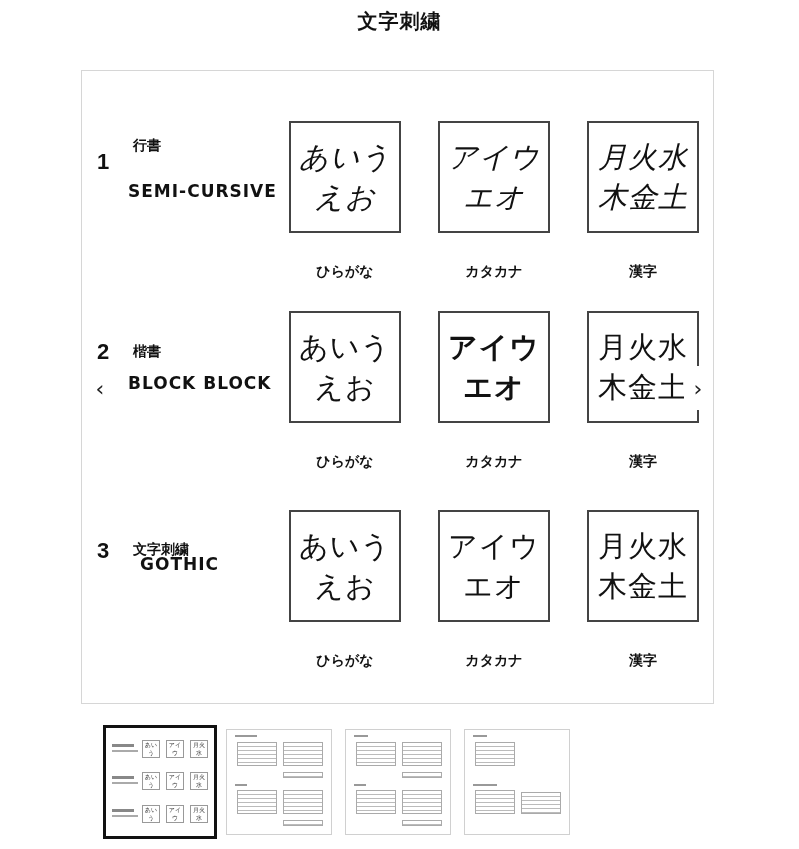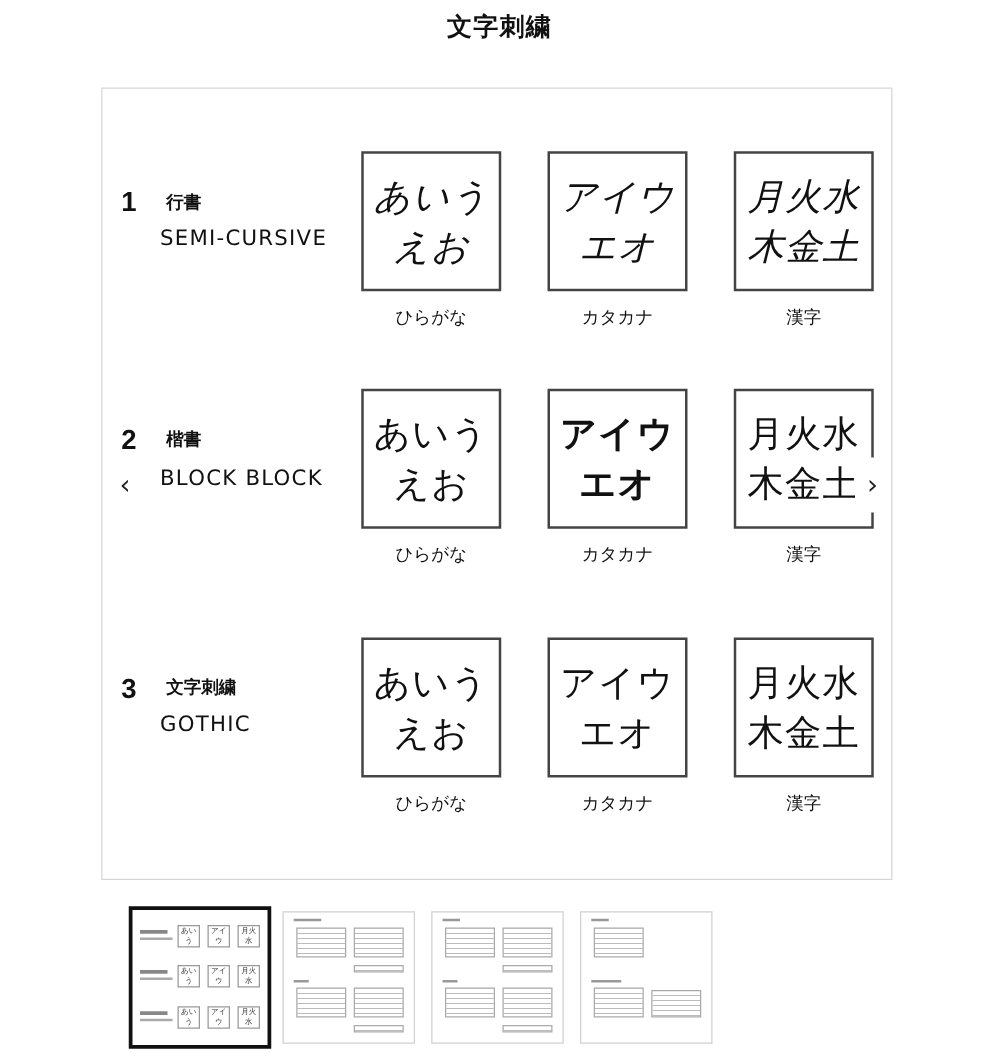--- a/index.html
+++ b/index.html
@@ -51,21 +51,21 @@
       left: 51px;
       top: 30px;
       font-size: 14px;
       font-weight: bold;
     }
     .row-en {
       position: absolute;
       left: 46px;
       top: 60px;
       font-size: 17px;
-      font-weight: normal;
+      font-weight: bold;
       letter-spacing: 1px;
       font-family: "DejaVu Sans", sans-serif;
     }
     .sample {
       position: absolute;
       top: 0;
       width: 112px;
     }
     .sample-box {
       width: 112px;
@@ -79,23 +79,23 @@
       font-size: 29px;
       line-height: 40px;
       background: #fff;
     }
     .sample-box.semi { font-family: "DejaVu Serif", serif; font-style: italic; }
     .sample-box.block { font-family: "DejaVu Serif", serif; }
     .sample-box.gothic { font-family: "DejaVu Sans", sans-serif; font-weight: normal; }
     .sample-line { white-space: nowrap; letter-spacing: 1px; }
     .sample-caption {
       text-align: center;
-      margin-top: 12px;
+      margin-top: 30px;
       font-size: 14px;
-      font-weight: normal;
+      font-weight: bold;
     }
     .nav-arrow {
       position: absolute;
       width: 28px;
       height: 44px;
       background: #fff;
       display: flex;
       align-items: center;
       justify-content: center;
       font-size: 22px;
@@ -135,21 +135,21 @@
   </style>
 </head>
 <body>
 
 <div class="page-title">文字刺繍</div>
 
 <div class="viewer">
 
   <div class="style-row" style="top:50px;">
     <div class="row-num" style="top:28px;">1</div>
-    <div class="row-jp" style="top:32px;">行書</div>
+    <div class="row-jp" style="top:16px;">行書</div>
     <div class="row-en" style="top:60px;">SEMI-CURSIVE</div>
 
     <div class="sample" style="left:207px;">
       <div class="sample-box semi">
         <div class="sample-line">あいう</div>
         <div class="sample-line">えお</div>
       </div>
       <div class="sample-caption">ひらがな</div>
     </div>
     <div class="sample" style="left:356px;">
@@ -192,21 +192,21 @@
         <div class="sample-line">月火水</div>
         <div class="sample-line">木金土</div>
       </div>
       <div class="sample-caption">漢字</div>
     </div>
   </div>
 
   <div class="style-row" style="top:439px;">
     <div class="row-num" style="top:28px;">3</div>
     <div class="row-jp" style="top:31px;">文字刺繍</div>
-    <div class="row-en" style="top:60px;">GOTHIC</div>
+    <div class="row-en" style="top:44px;margin-left:12px;">GOTHIC</div>
 
     <div class="sample" style="left:207px;">
       <div class="sample-box gothic">
         <div class="sample-line">あいう</div>
         <div class="sample-line">えお</div>
       </div>
       <div class="sample-caption">ひらがな</div>
     </div>
     <div class="sample" style="left:356px;">
       <div class="sample-box gothic">

